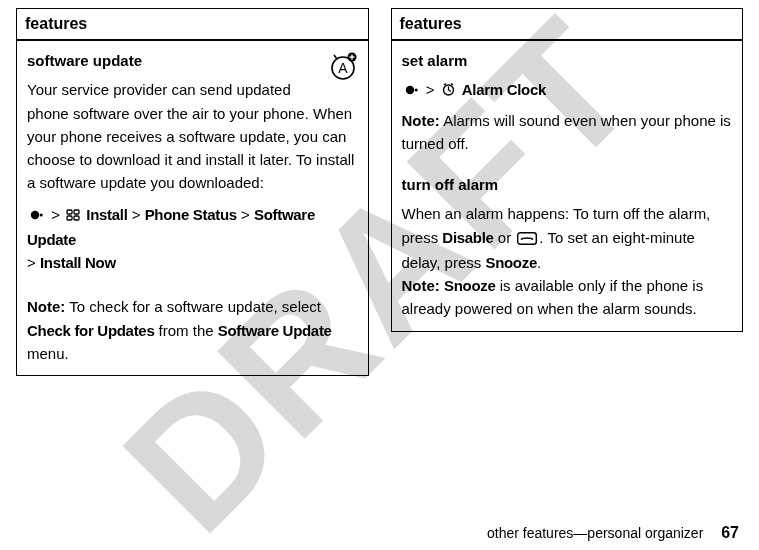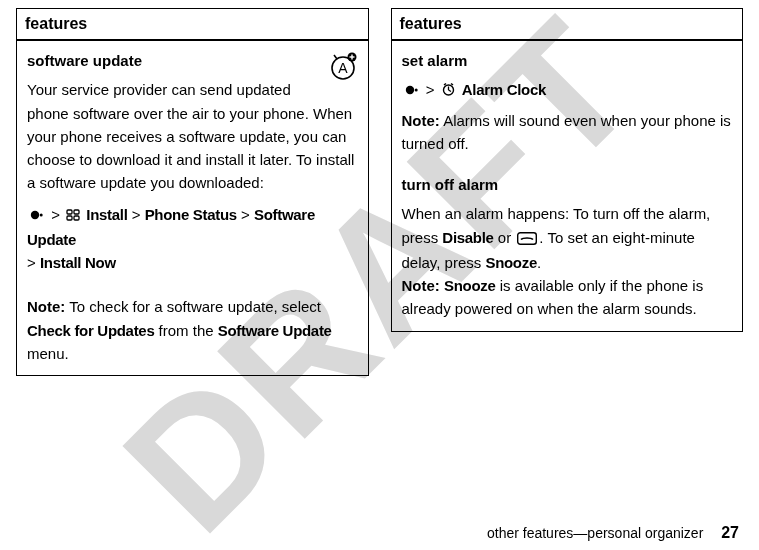--- a/index.html
+++ b/index.html
@@ -192,14 +192,14 @@
       </td>
           </tr>
     </tbody>
       </table>
   </div>
 
 </div>
 
 <div class="footer">
   <span>other features—personal organizer</span>
-  <span class="pn">27</span>
+  <span class="pn">67</span>
 </div>
 
 </body></html>

